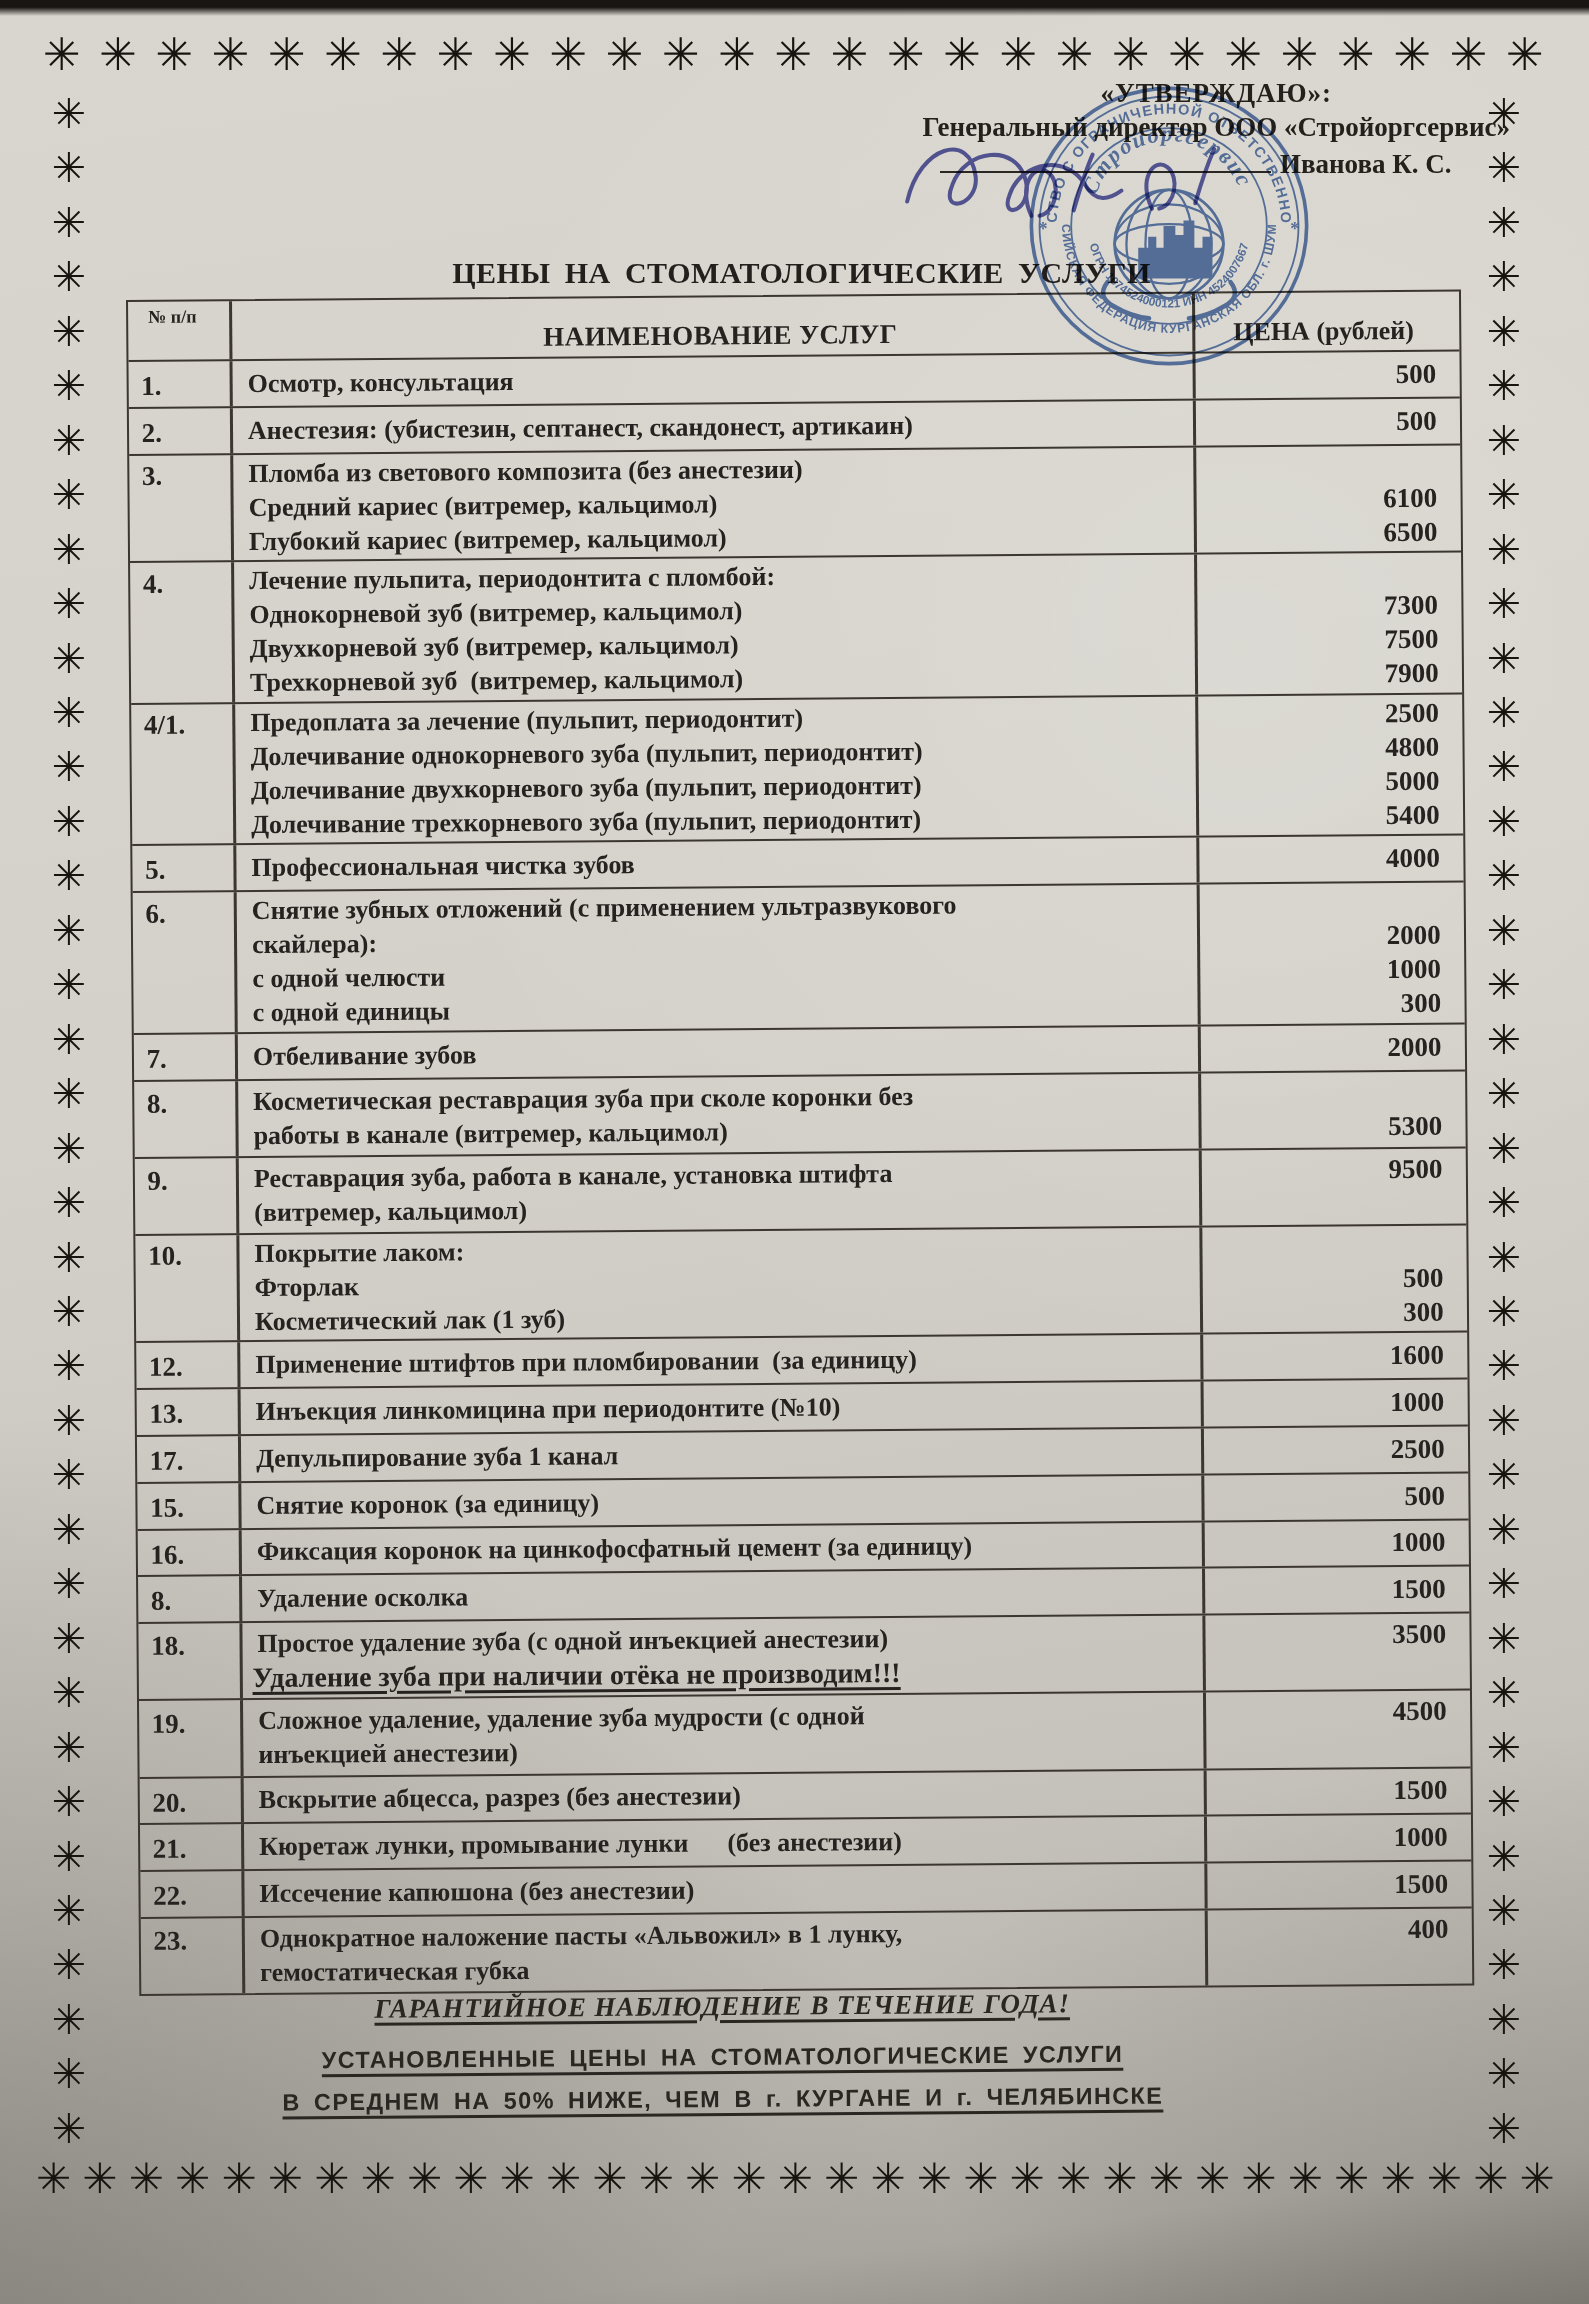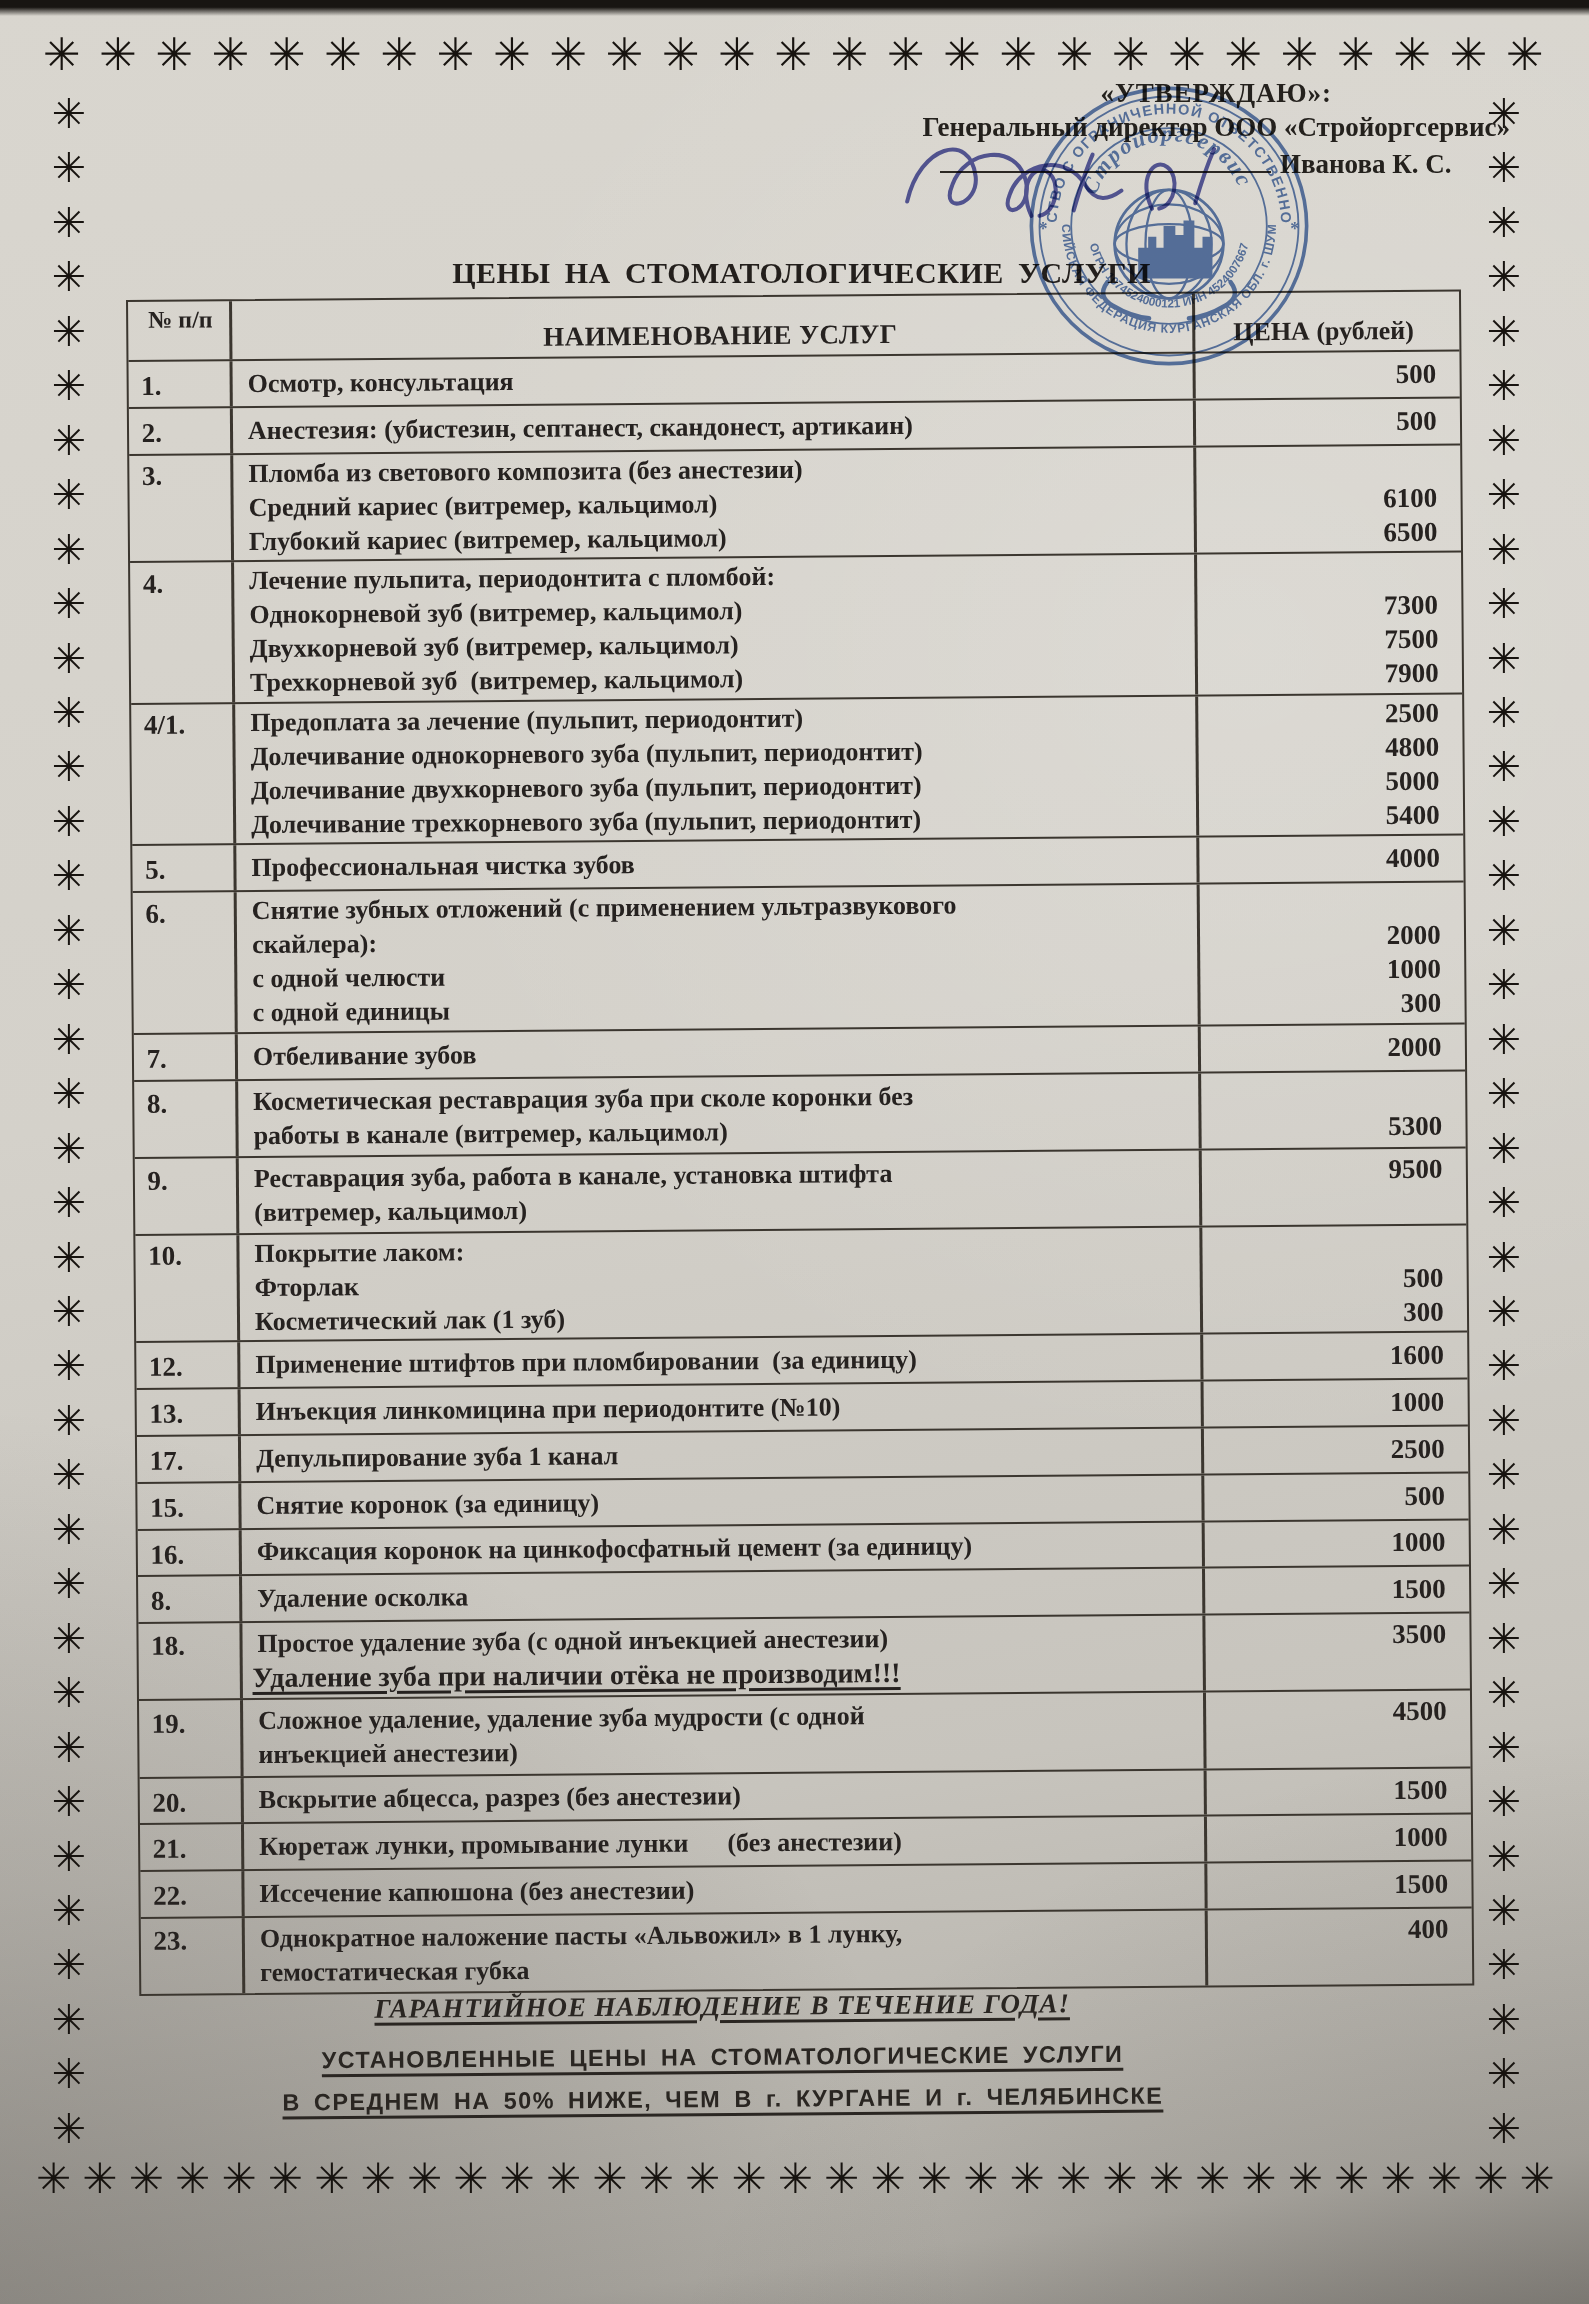--- a/index.html
+++ b/index.html
@@ -53,21 +53,21 @@
   .p1 .c-lines{padding:5.4px 0;} .p2 .c-lines{padding:3.6px 0;} .p3 .c-lines{padding:1.8px 0;}
   .p1 .c-num{padding-top:9px;} .p2 .c-num{padding-top:7.2px;} .p3 .c-num{padding-top:5.4px;}
   .t-line{display:flex;align-items:center;min-height:34px;}
   .c-text{flex:1;padding-left:18px;font-weight:bold;font-size:26px;line-height:31px;white-space:pre-wrap;}
   .c-text.emph{font-size:28px;padding-left:12.6px;text-decoration:underline;text-decoration-thickness:2.7px;text-underline-offset:5.4px;}
   .c-price{flex:0 0 266px;box-sizing:border-box;align-self:stretch;display:flex;align-items:center;
            justify-content:flex-end;padding-right:23.4px;font-weight:bold;font-size:27px;}
   .t-header{height:58px;}
   .t-header .c-lines{padding:0;}
   .t-header .t-line{height:100%;align-items:stretch;}
-  .h-num{padding-top:5.4px;font-size:24px;padding-left:20px;}
+  .h-num{padding-top:5.4px;font-size:18px;padding-left:20px;}
   .h-name{display:flex;align-items:flex-end;justify-content:center;padding-bottom:3.6px;font-size:27px;letter-spacing:0.5px;}
   .h-price{align-items:flex-end;justify-content:center;padding:0 5.4px 3.6px 0;font-size:26px;}
   
   .footer{position:absolute;left:52px;top:1991px;width:1341px;text-align:center;color:#2a2622;
           transform:rotate(-0.45deg);}
   .f1{font-weight:bold;font-style:italic;font-size:27px;letter-spacing:0.9px;
       text-decoration:underline;text-decoration-thickness:2.7px;text-underline-offset:5.4px;margin-bottom:14.4px;}
   .f2,.f3{font-family:"Liberation Sans","DejaVu Sans",sans-serif;font-weight:bold;font-size:23.4px;
           letter-spacing:1.4px;word-spacing:5.4px;line-height:42px;
           text-decoration:underline;text-decoration-thickness:2.7px;text-underline-offset:6.3px;}

